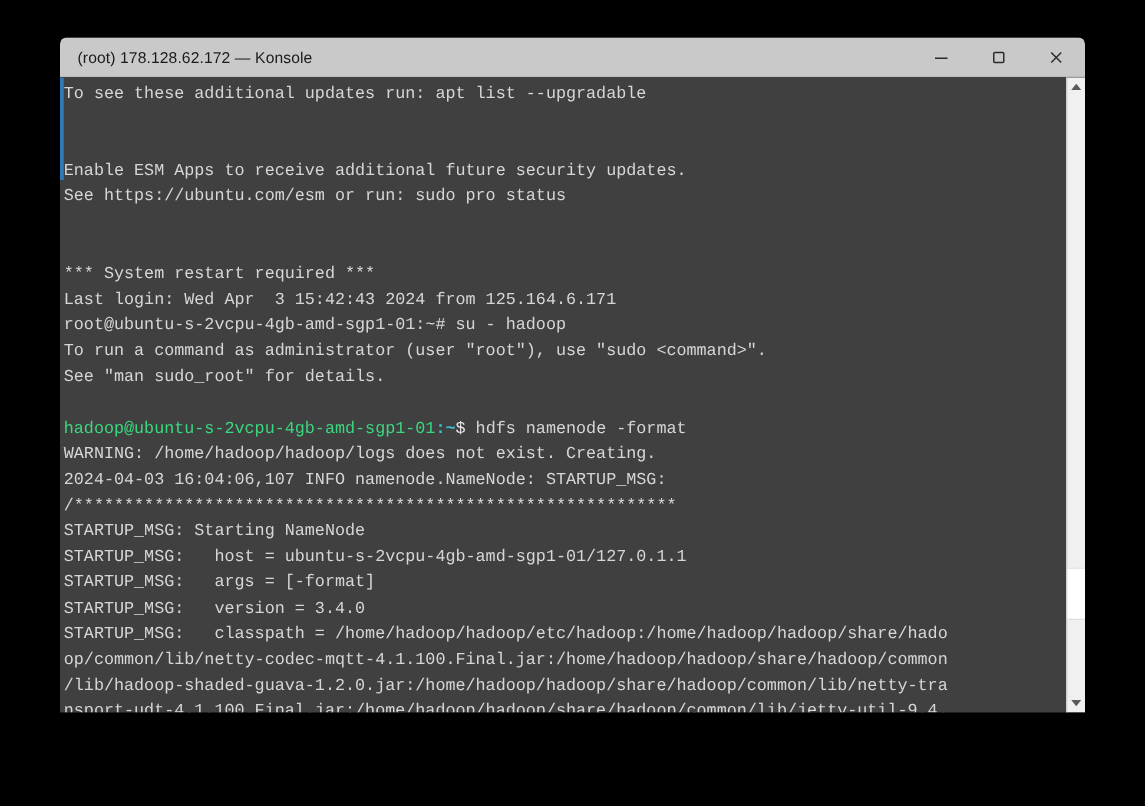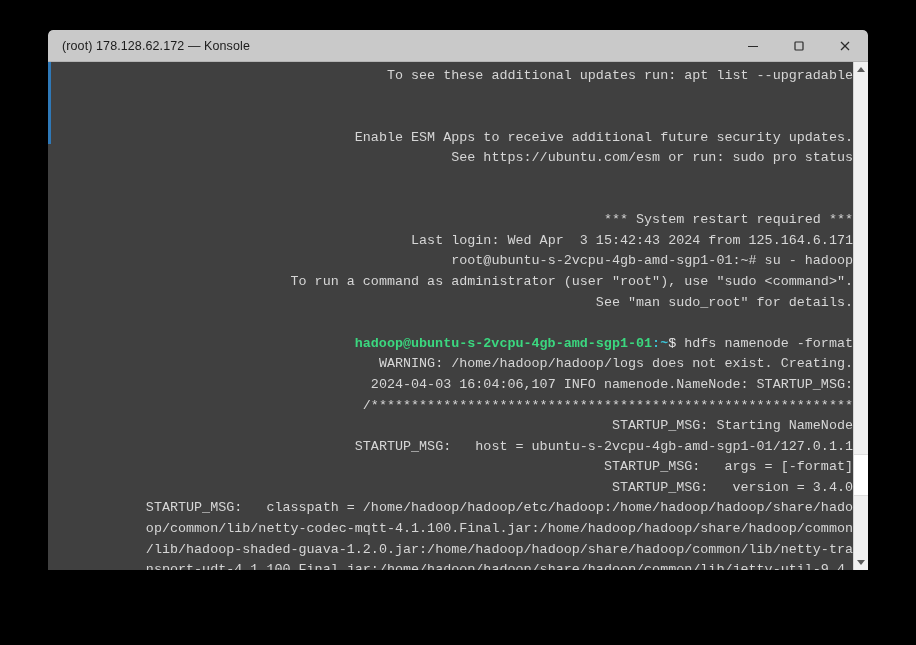--- a/index.html
+++ b/index.html
@@ -19,21 +19,20 @@
   #window {
     position: absolute;
     left: 48px;
     top: 30px;
     width: 820px;
     height: 540px;
     background: #232629;
     border-radius: 5px 5px 0 0;
     overflow: hidden;
     box-shadow: 0 2px 10px rgba(0,0,0,0.6);
-    text-align: right;
   }
 
   
   #titlebar {
     position: relative;
     height: 32px;
     background: #c9c9c9;
     border-radius: 5px 5px 0 0;
     display: flex;
     align-items: center;
@@ -101,21 +100,21 @@
     padding-left: 3px;
     font-family: "Liberation Mono", "DejaVu Sans Mono", monospace;
     font-size: 13.4px;
     line-height: 20.6px;
     color: #d6d6d6;
     white-space: pre;
   }
 
   .line { height: 20.6px; }
 
-  .c-green { color: #3bd77f; font-weight: bold; }
+  .c-green { color: #3bd77f; font-weight: normal; }
   .c-cyan  { color: #3bc3d7; font-weight: bold; }
   .c-white { color: #e8e8e8; }
 
   
   #scrollbar {
     position: relative;
     width: 15px;
     background: #f0f0f0;
     border-left: 1px solid #d4d4d4;
     flex: 0 0 15px;

